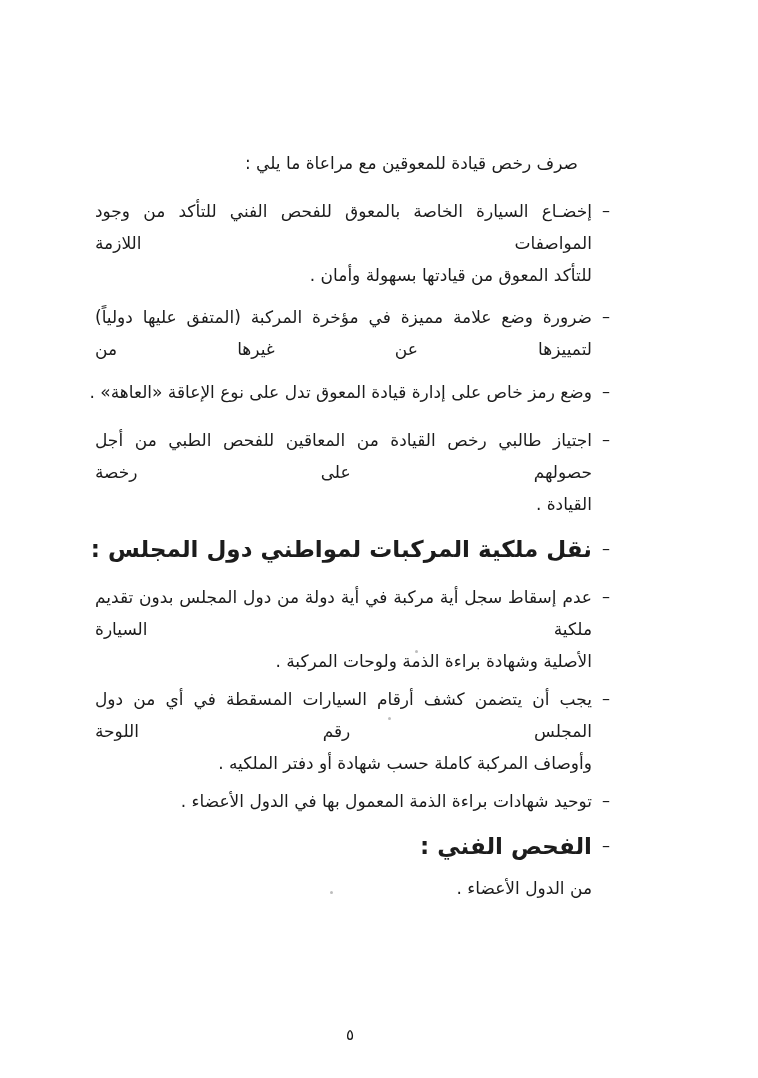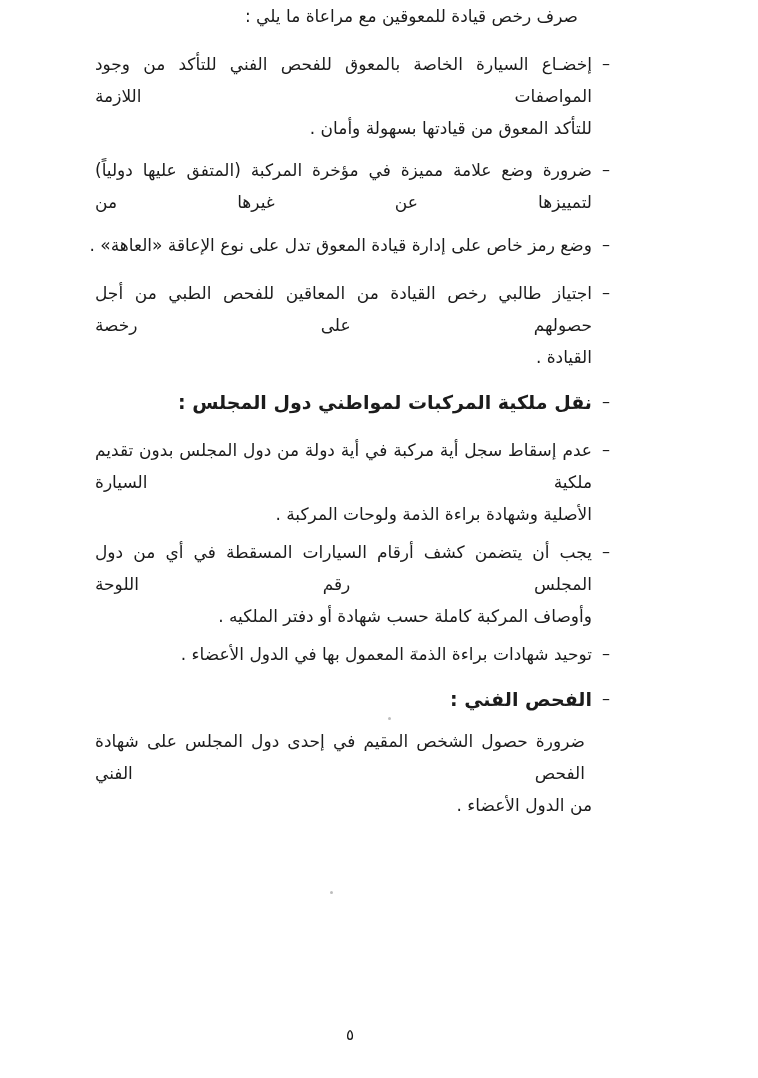--- a/index.html
+++ b/index.html
@@ -33,23 +33,23 @@
   .dash{
     position:absolute;
     right:-18px;top:0;
     width:18px;
     font-size:16px;
     line-height:32px;
     text-align:right;
   }
   .heading .ln{
     font-weight:bold;
-    font-size:19px;
+    font-size:23px;
   }
-  .mt-intro{}
+  .mt-intro{margin-top:147px;}
   .mt16{margin-top:16px;}
   .mt13{margin-top:13px;}
   .mt11{margin-top:11px;}
   .mt10{margin-top:10px;}
   .mt6{margin-top:6px;}
   .pagenum{
     position:absolute;
     top:1027px;left:346px;
     font-size:15px;
     line-height:16px;
@@ -116,21 +116,20 @@
       <span class="dash">–</span>
       <div class="ln right">توحيد شهادات براءة الذمة المعمول بها في الدول الأعضاء .</div>
     </div>
 
     <div class="block heading mt13">
       <span class="dash">–</span>
       <div class="ln right">الفحص الفني :</div>
     </div>
 
     <div class="block mt10">
-      <div class="ln full pfirst">ضرورة حصول الشخص المقيم في إحدى دول المجلس على شهادة الفحص الفني</div>
       <div class="ln right">من الدول الأعضاء .</div>
     </div>
 
   </div>
 
   <div class="pagenum">٥</div>
 
   <div class="speck" style="top:717px;left:388px;"></div>
   <div class="speck" style="top:891px;left:330px;"></div>
   <div class="speck" style="top:650px;left:415px;"></div>

